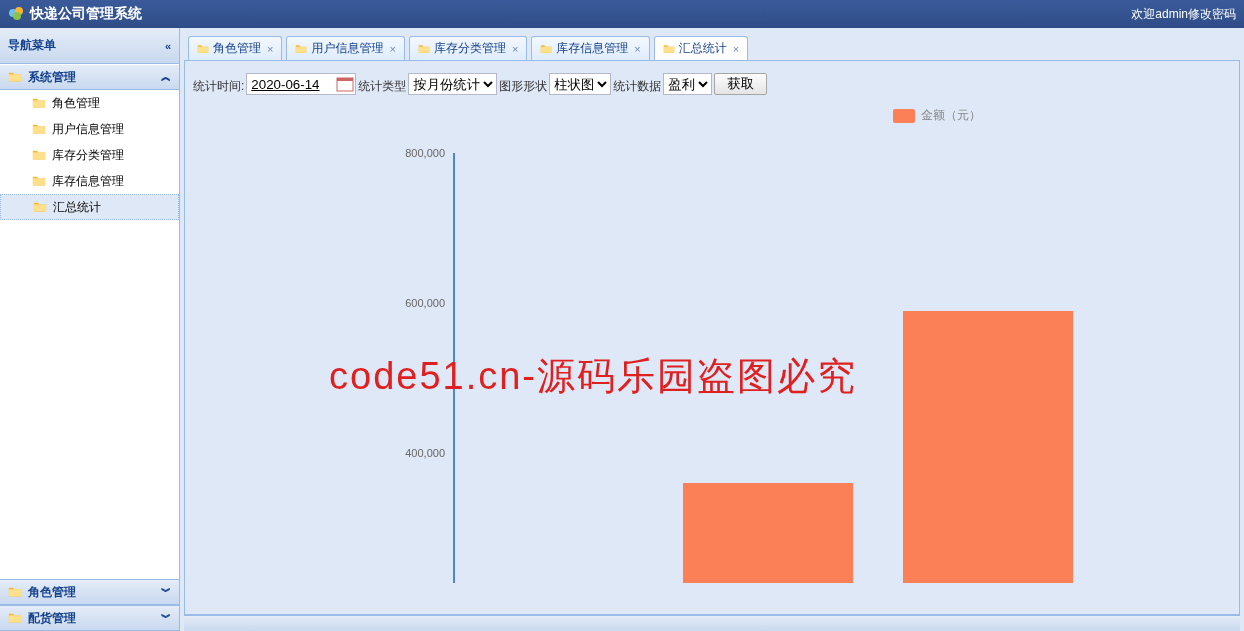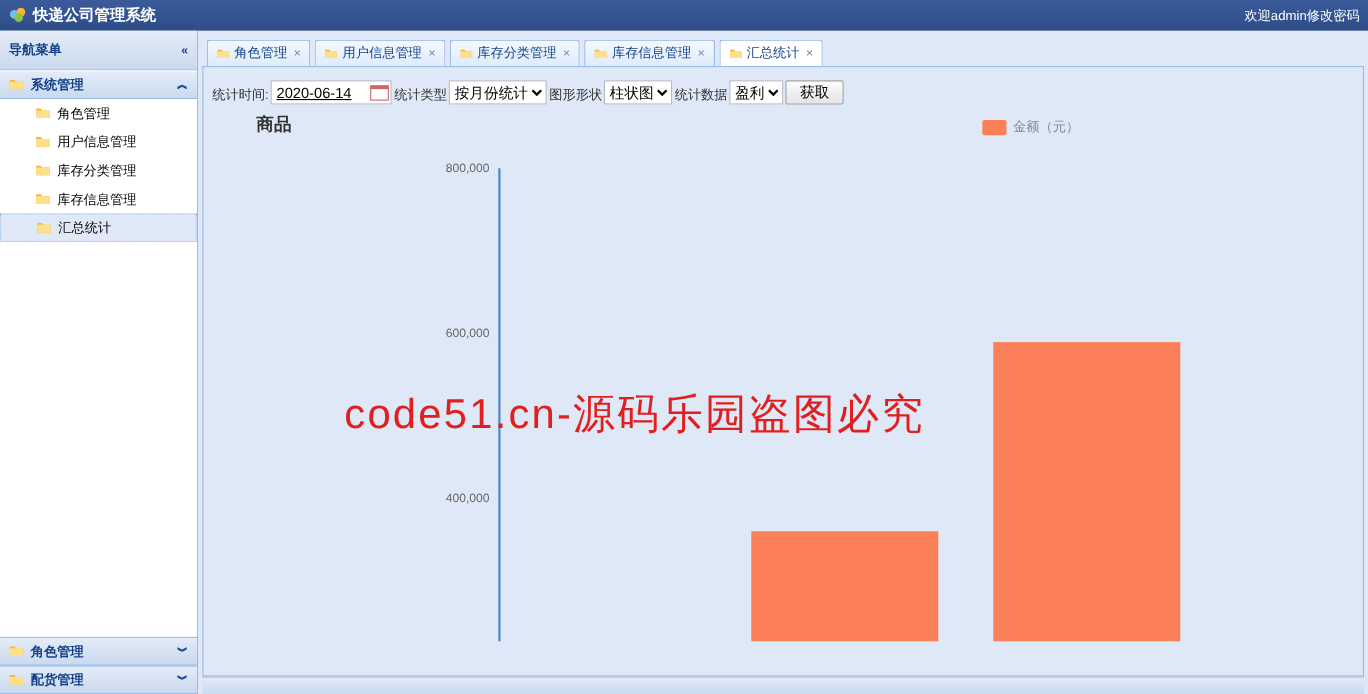--- a/index.html
+++ b/index.html
@@ -51,21 +51,21 @@
 .legend .swatch { width: 22px; height: 14px; background: #fb8057; border-radius: 2px; }
 
 .plot { position: absolute; left: 190px; top: 50px; width: 800px; height: 450px; }
 .yaxis { position: absolute; left: 0; top: 0; bottom: 0; width: 70px; }
 .ytick { position: absolute; right: 8px; font-size: 11px; color: #666; transform: translateY(-50%); }
 .axis-line { position: absolute; background: #4a88c7; }
 .axis-y { left: 70px; top: 0; width: 2px; height: 430px; }
 .bars { position: absolute; left: 70px; bottom: 20px; right: 0; height: 430px; }
 .bar { position: absolute; bottom: 0; width: 170px; background: #fb8057; }
 
-.watermark { position: absolute; left: 128px; top: 290px; font-size: 38px; color: #e02020; font-weight: 500; letter-spacing: 2px; pointer-events: none; white-space: nowrap; }
+.watermark { position: absolute; left: 144px; top: 290px; font-size: 38px; color: #e02020; font-weight: 500; letter-spacing: 2px; pointer-events: none; white-space: nowrap; }
 
 .statusbar { height: 16px; background: linear-gradient(#e4ecf7,#c9d9ef); border-top: 1px solid #99bbe8; }
 
 
 .icon-folder svg, .logo svg, .cal svg { width: 100%; height: 100%; display: block; }
 </style>
 </head>
 <body>
 
 <div class="topbar">
@@ -246,21 +246,20 @@
         <label>统计类型</label>
         <select><option>按月份统计</option></select>
         <label>图形形状</label>
         <select><option>柱状图</option></select>
         <label>统计数据</label>
         <select><option>盈利</option></select>
         <button>获取</button>
       </div>
 
       <div class="chart-area">
-        <div class="chart-title">商品</div>
         <div class="legend">
           <span class="swatch"></span>
           <span>金额（元）</span>
         </div>
         <div class="plot">
           <div class="yaxis">
             <div class="ytick" style="top:0%">800,000</div>
             <div class="ytick" style="top:33.3%">600,000</div>
             <div class="ytick" style="top:66.6%">400,000</div>
           </div>

